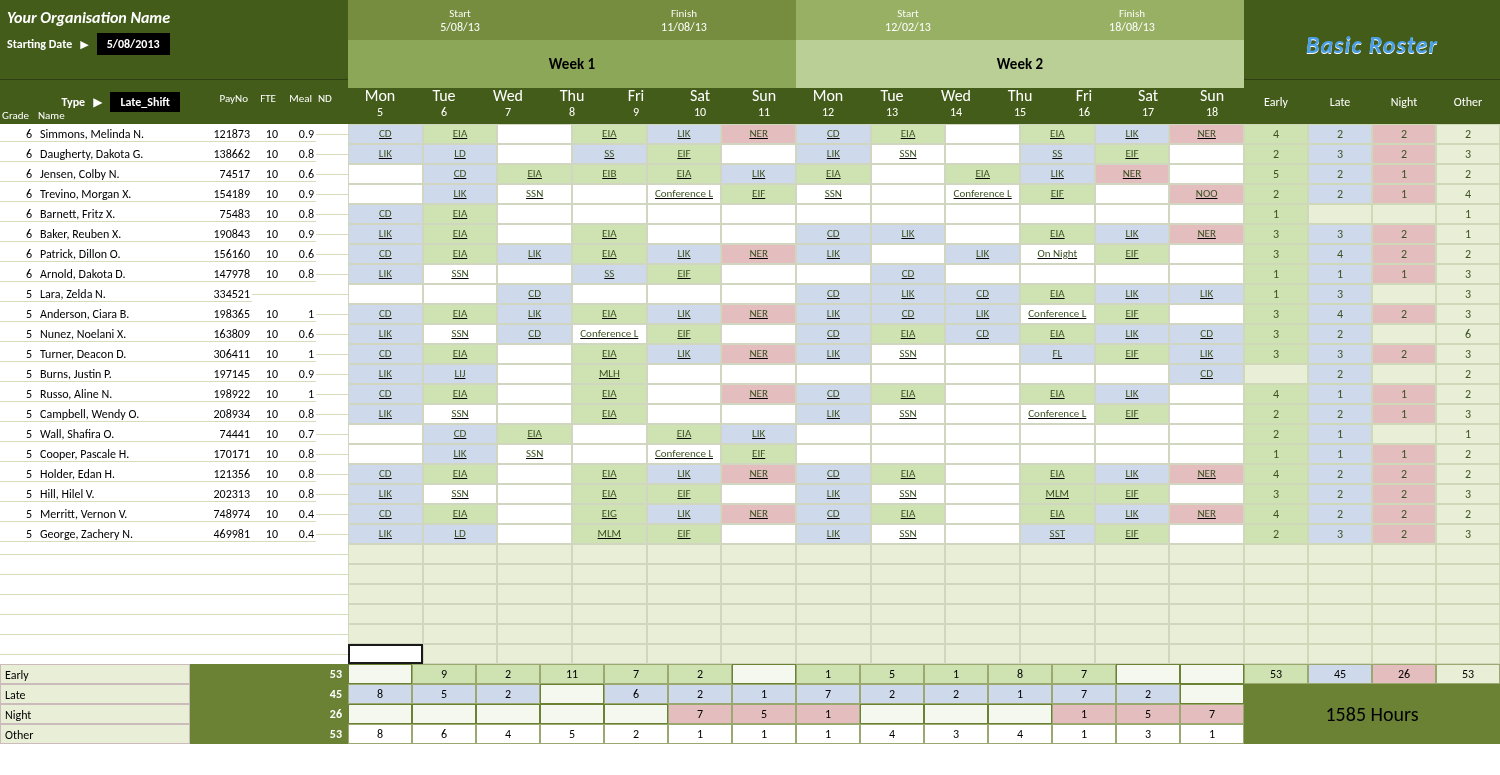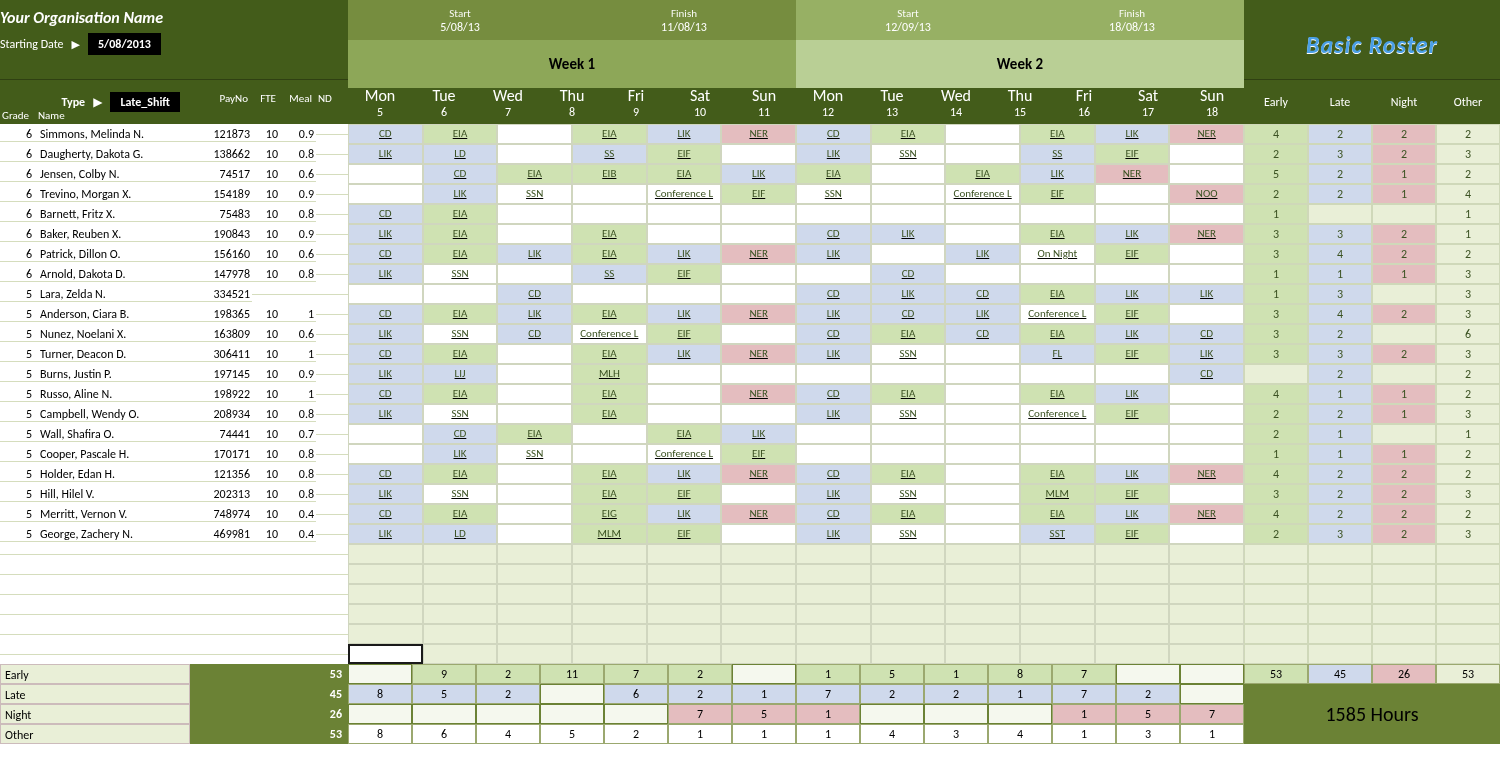--- a/index.html
+++ b/index.html
@@ -13,24 +13,24 @@
 
 
 .banner {
   display: grid;
   grid-template-columns: 348px 448px 448px 256px;
   background: #435c1a;
   color: #fff;
   height: 80px;
   border-bottom: 1px solid #2f4012;
 }
-.banner .left { padding: 8px 0; }
+.banner .left { padding: 8px 7px; }
 .banner .org { font-size: 16px; font-style: italic; font-weight: bold; color: #fff; }
 .banner .sd-row { margin-top: 6px; display: flex; align-items: center; gap: 8px; }
-.banner .sd-lbl { font-weight: normal; font-size: 12px; }
+.banner .sd-lbl { font-weight: bold; font-size: 12px; }
 .banner .sd-arrow { font-size: 11px; }
 .banner .sd-val { background: #000; color: #fff; padding: 4px 10px; font-weight: bold; font-size: 12px; }
 
 .weekblock { display: flex; flex-direction: column; }
 .weekblock .sf { display: grid; grid-template-columns: 1fr 1fr; height: 40px; }
 .weekblock .sf > div { display: flex; flex-direction: column; align-items: center; justify-content: center; font-size: 11px; }
 .weekblock .sf > div .lbl { font-size: 11px; opacity: .95; }
 .weekblock .sf > div .val { font-size: 12px; }
 .weeklabel { height: 48px; display: flex; align-items: center; justify-content: center; font-weight: bold; font-size: 15px; color: #000; }
 .wk1a { background: #768d3f; }
@@ -173,21 +173,21 @@
             <span class="lbl">Finish</span>
             <span class="val">11/08/13</span>
           </div>
       </div>
       <div class="weeklabel wk1b">Week 1</div>
     </div>
     <div class="weekblock wk2">
       <div class="sf wk2a">
         <div>
             <span class="lbl">Start</span>
-            <span class="val">12/09/13</span>
+            <span class="val">12/02/13</span>
           </div>
         <div>
             <span class="lbl">Finish</span>
             <span class="val">18/08/13</span>
           </div>
       </div>
       <div class="weeklabel wk2b">Week 2</div>
     </div>
     <div class="right">
       <div class="brand">Basic Roster</div>

